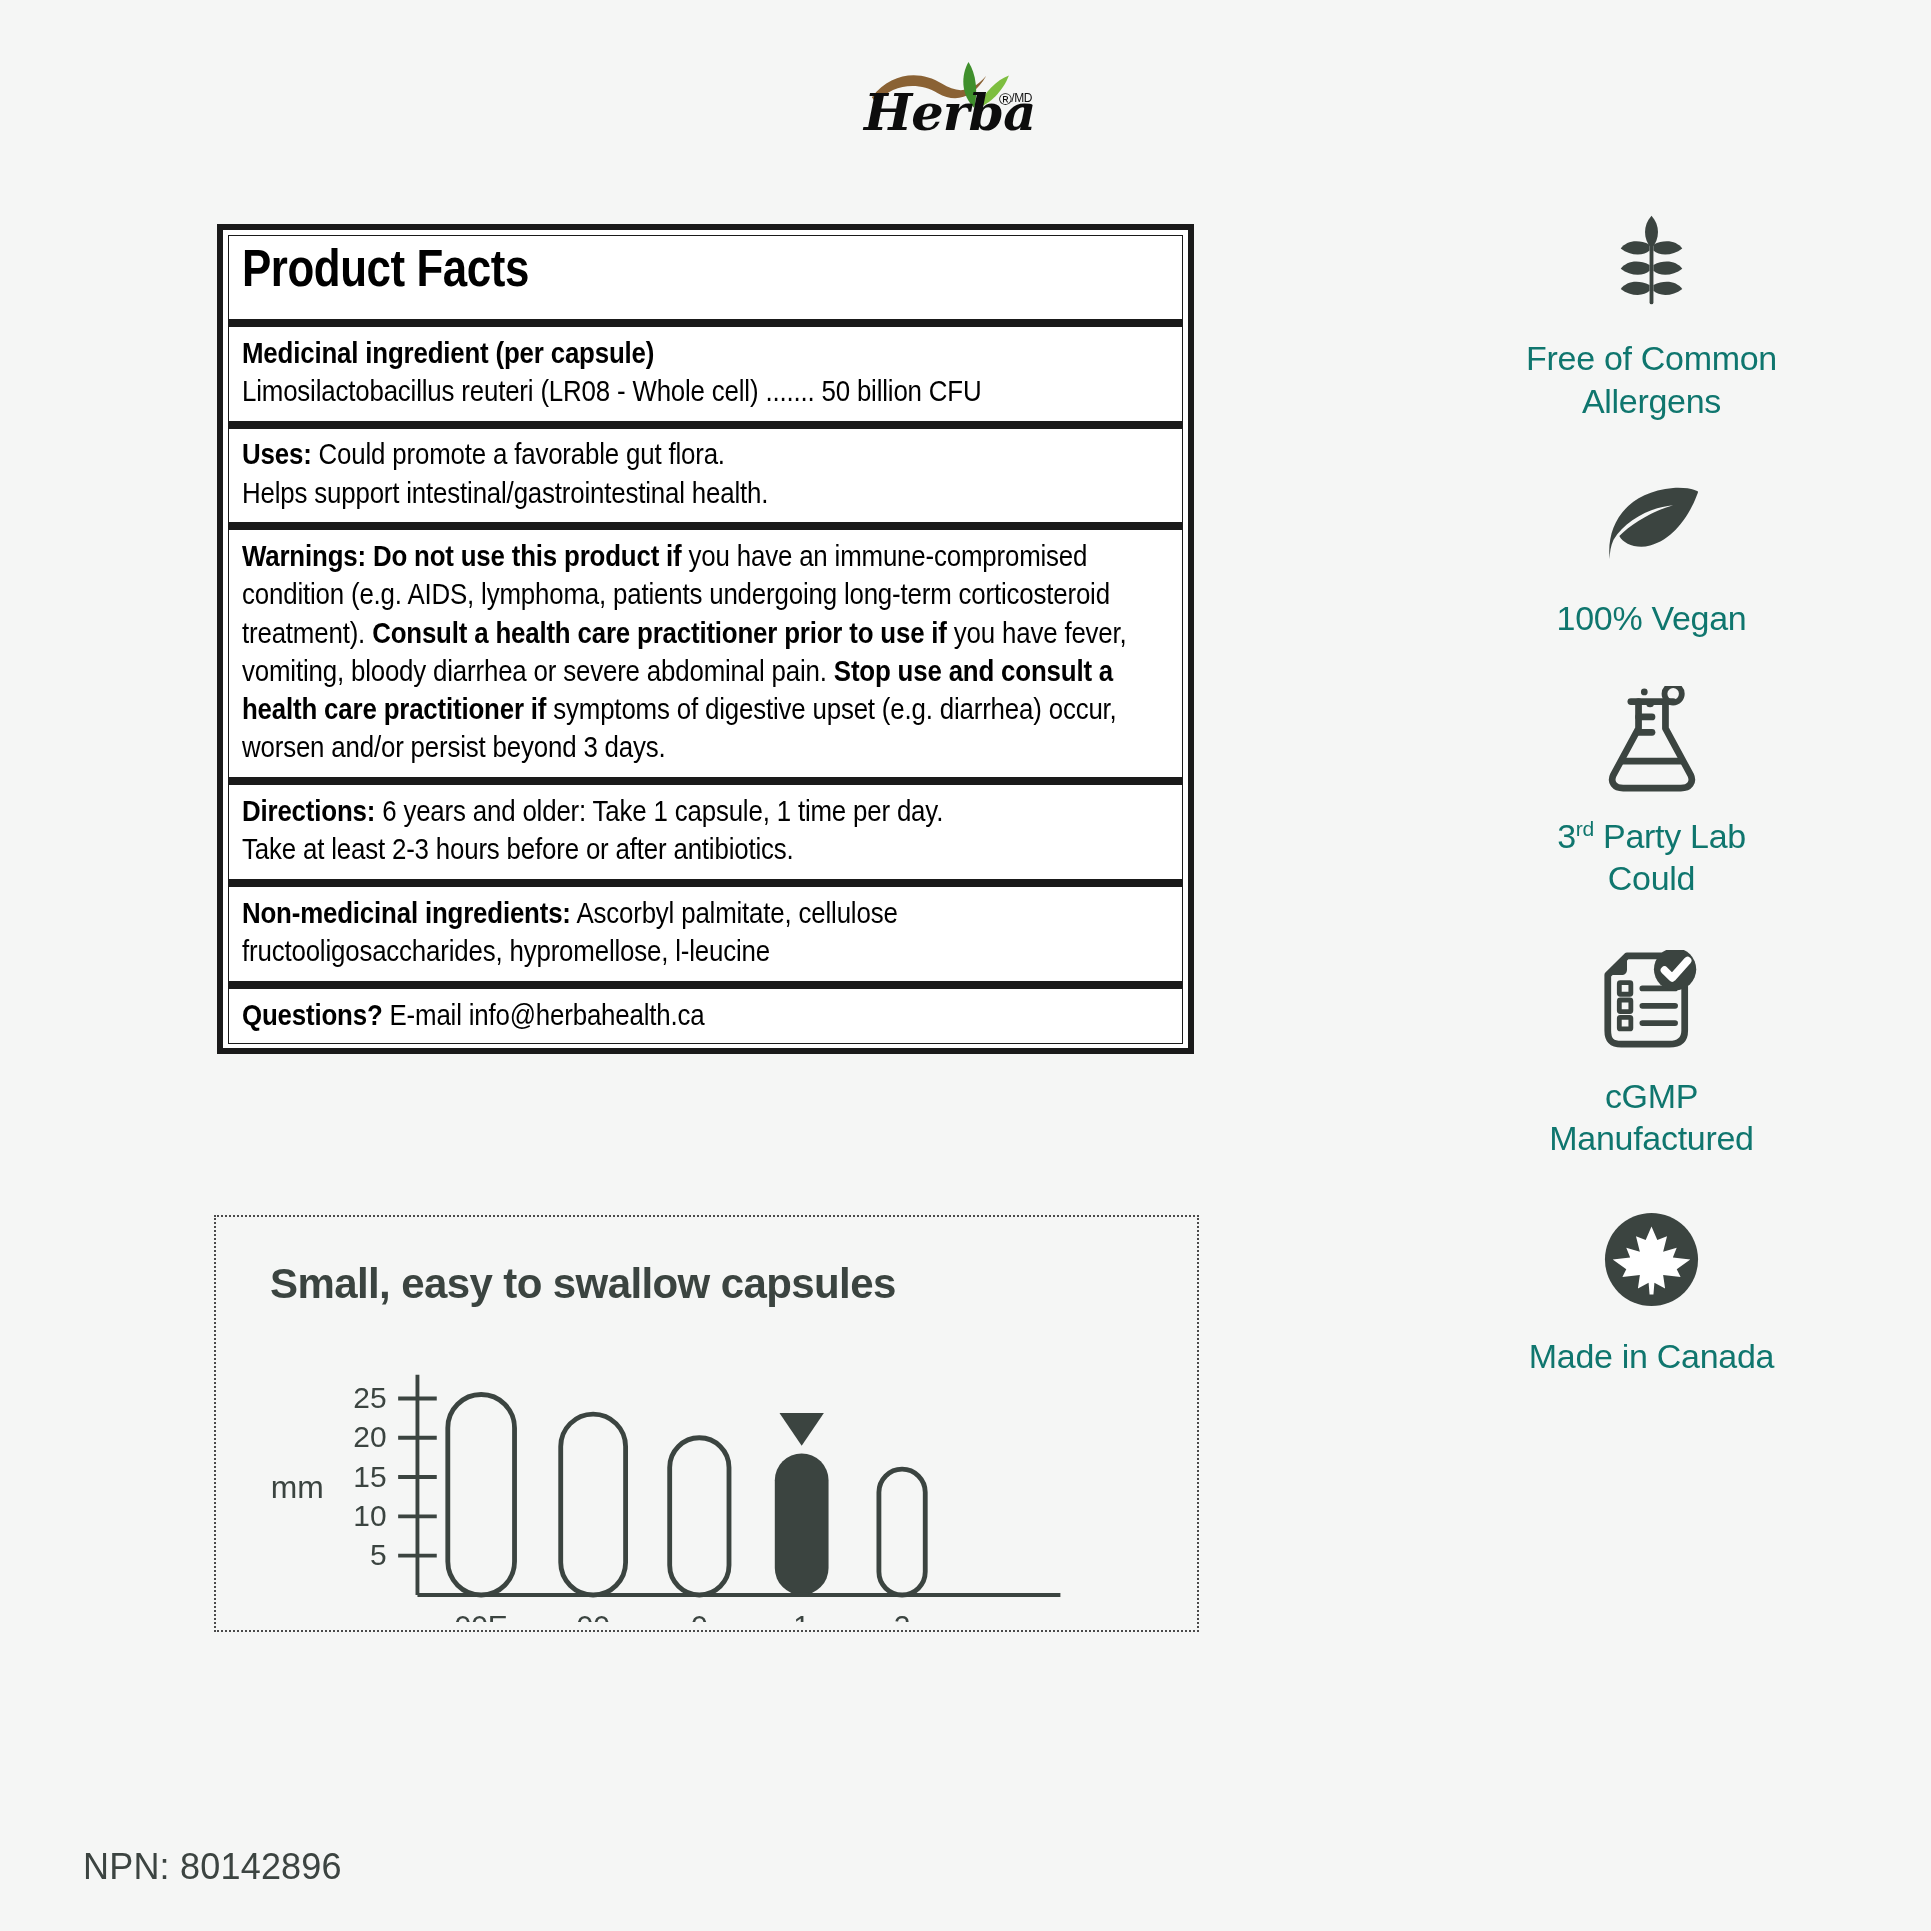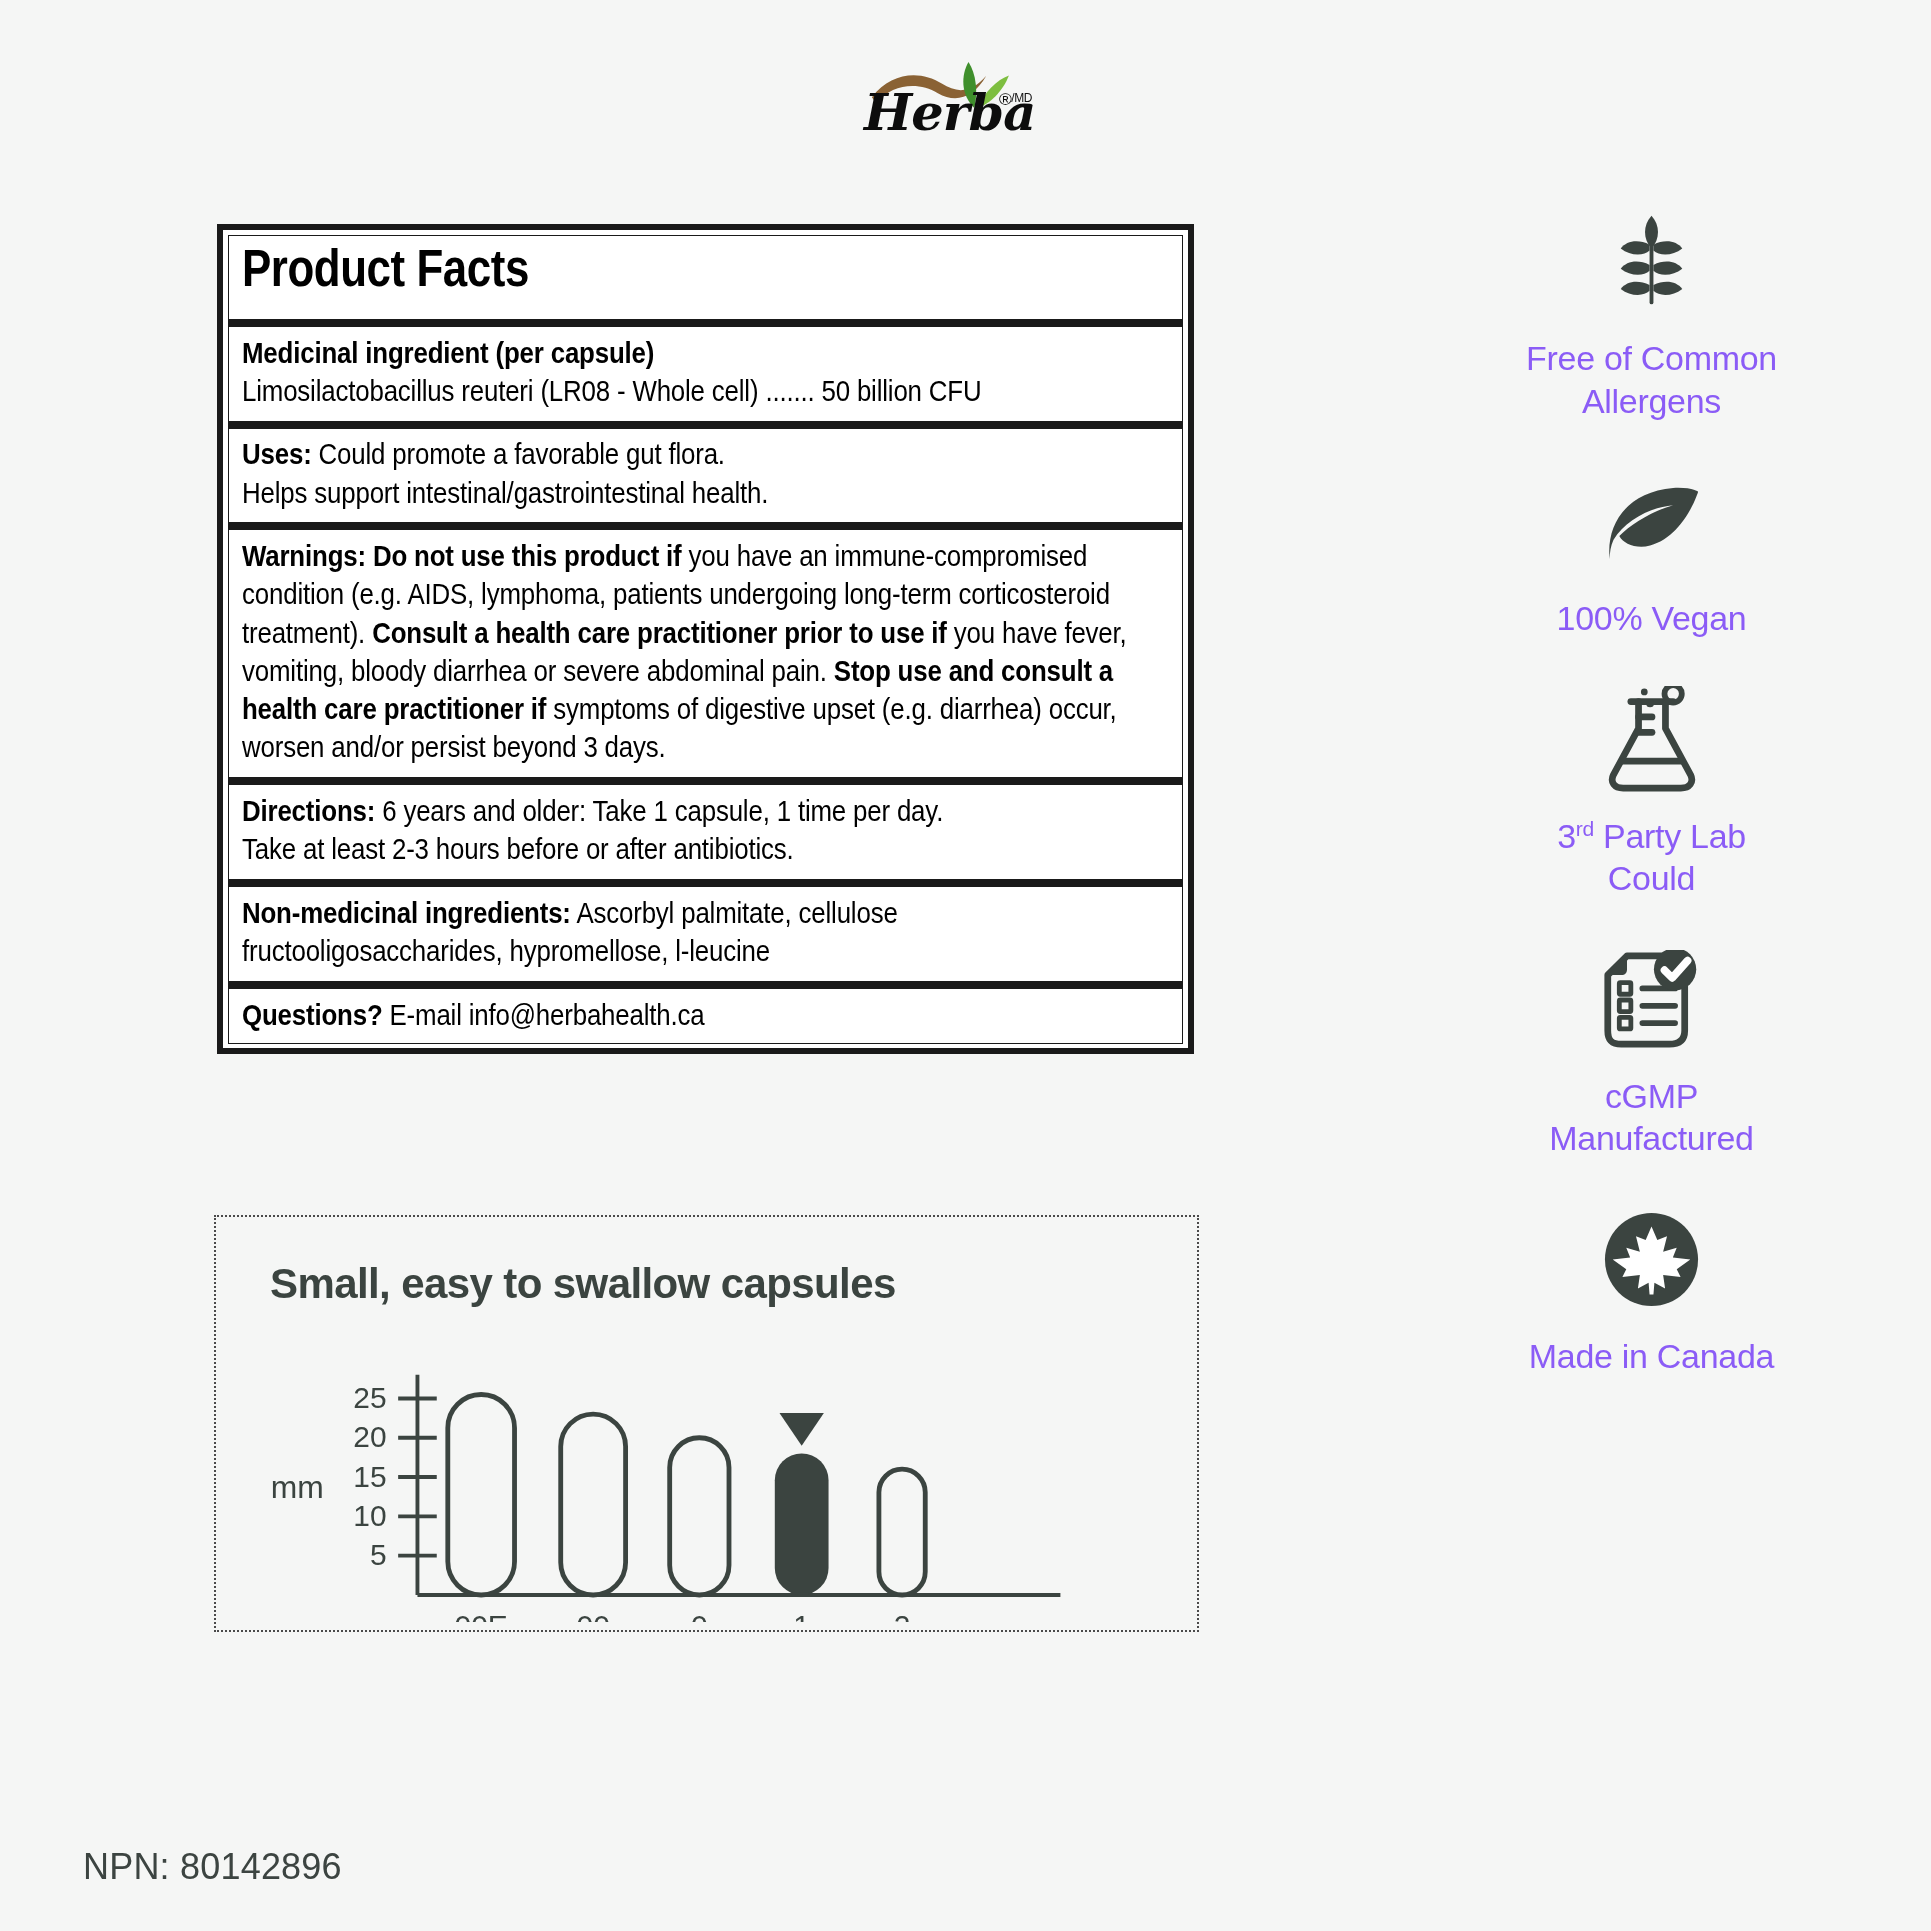--- a/index.html
+++ b/index.html
@@ -139,21 +139,21 @@
     height: 100px;
     display: flex;
     align-items: center;
     justify-content: center;
     margin-bottom: 25px;
   }
   .feature-label {
     font-family: "Liberation Sans", sans-serif;
     font-size: 34px;
     line-height: 1.25;
-    color: #8b5cf6;
+    color: #0f766e;
     letter-spacing: -0.3px;
   }
   .feature-label sup { font-size: 0.62em; vertical-align: super; }
 
   
   #npn {
     position: absolute;
     left: 83px; top: 1846px;
     font-family: "Liberation Sans", sans-serif;
     font-size: 36px;

